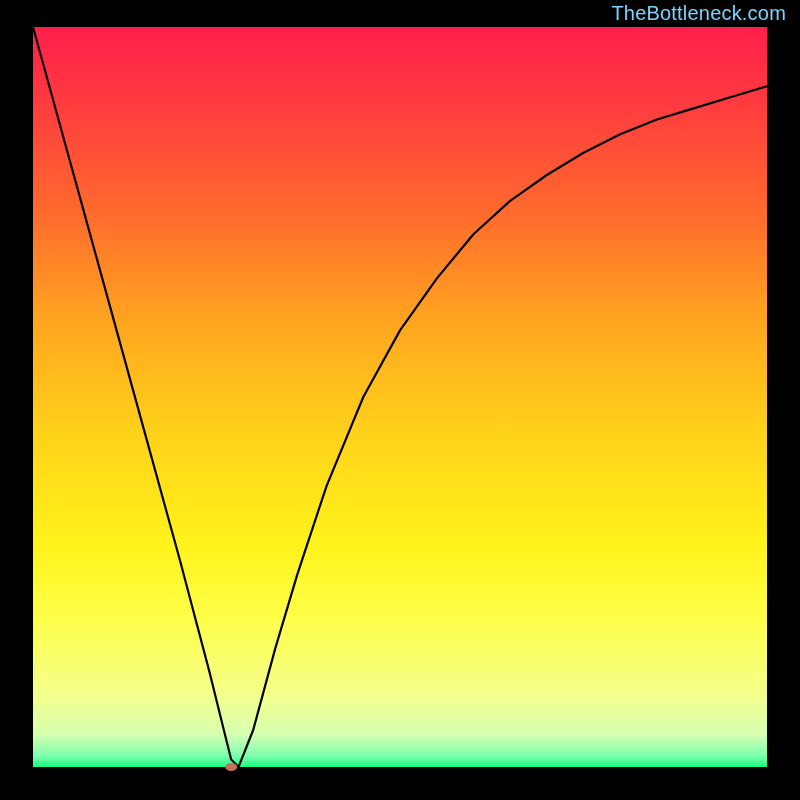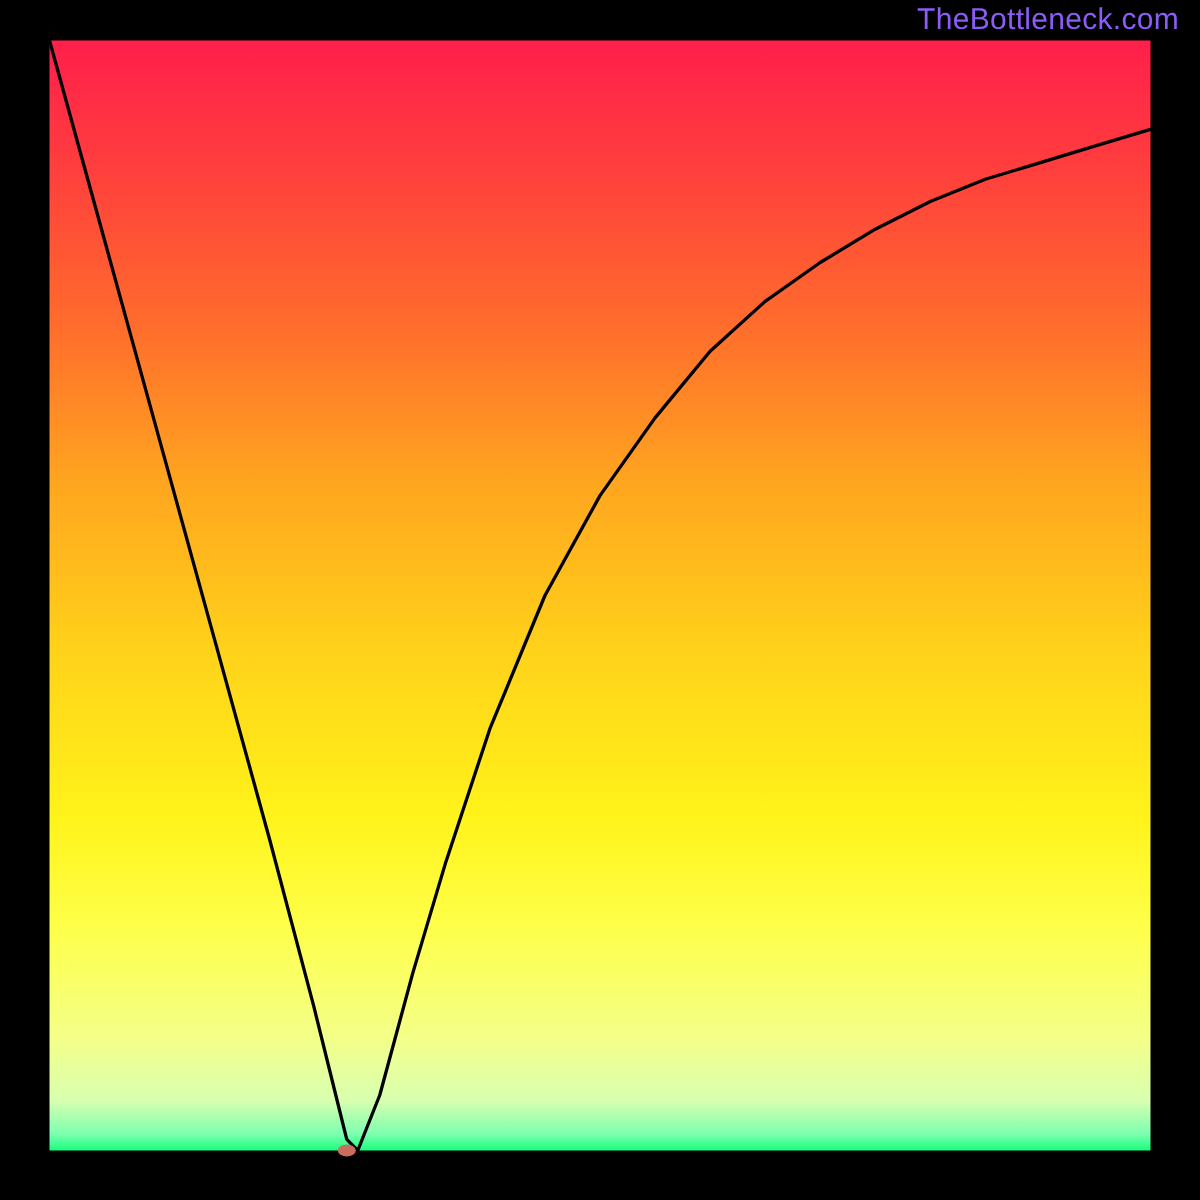--- a/index.html
+++ b/index.html
@@ -16,21 +16,21 @@
     left: 0;
     width: 800px;
     height: 800px;
   }
   .watermark {
     position: absolute;
     top: 2px;
     right: 14px;
     font-family: Arial, Helvetica, sans-serif;
     font-size: 20px;
-    color: #8b5cf6;
+    color: #7dd3fc;
     letter-spacing: 0.2px;
   }
   svg {
     display: block;
   }
 </style>
 </head>
 <body>
 
 <div class="frame">

